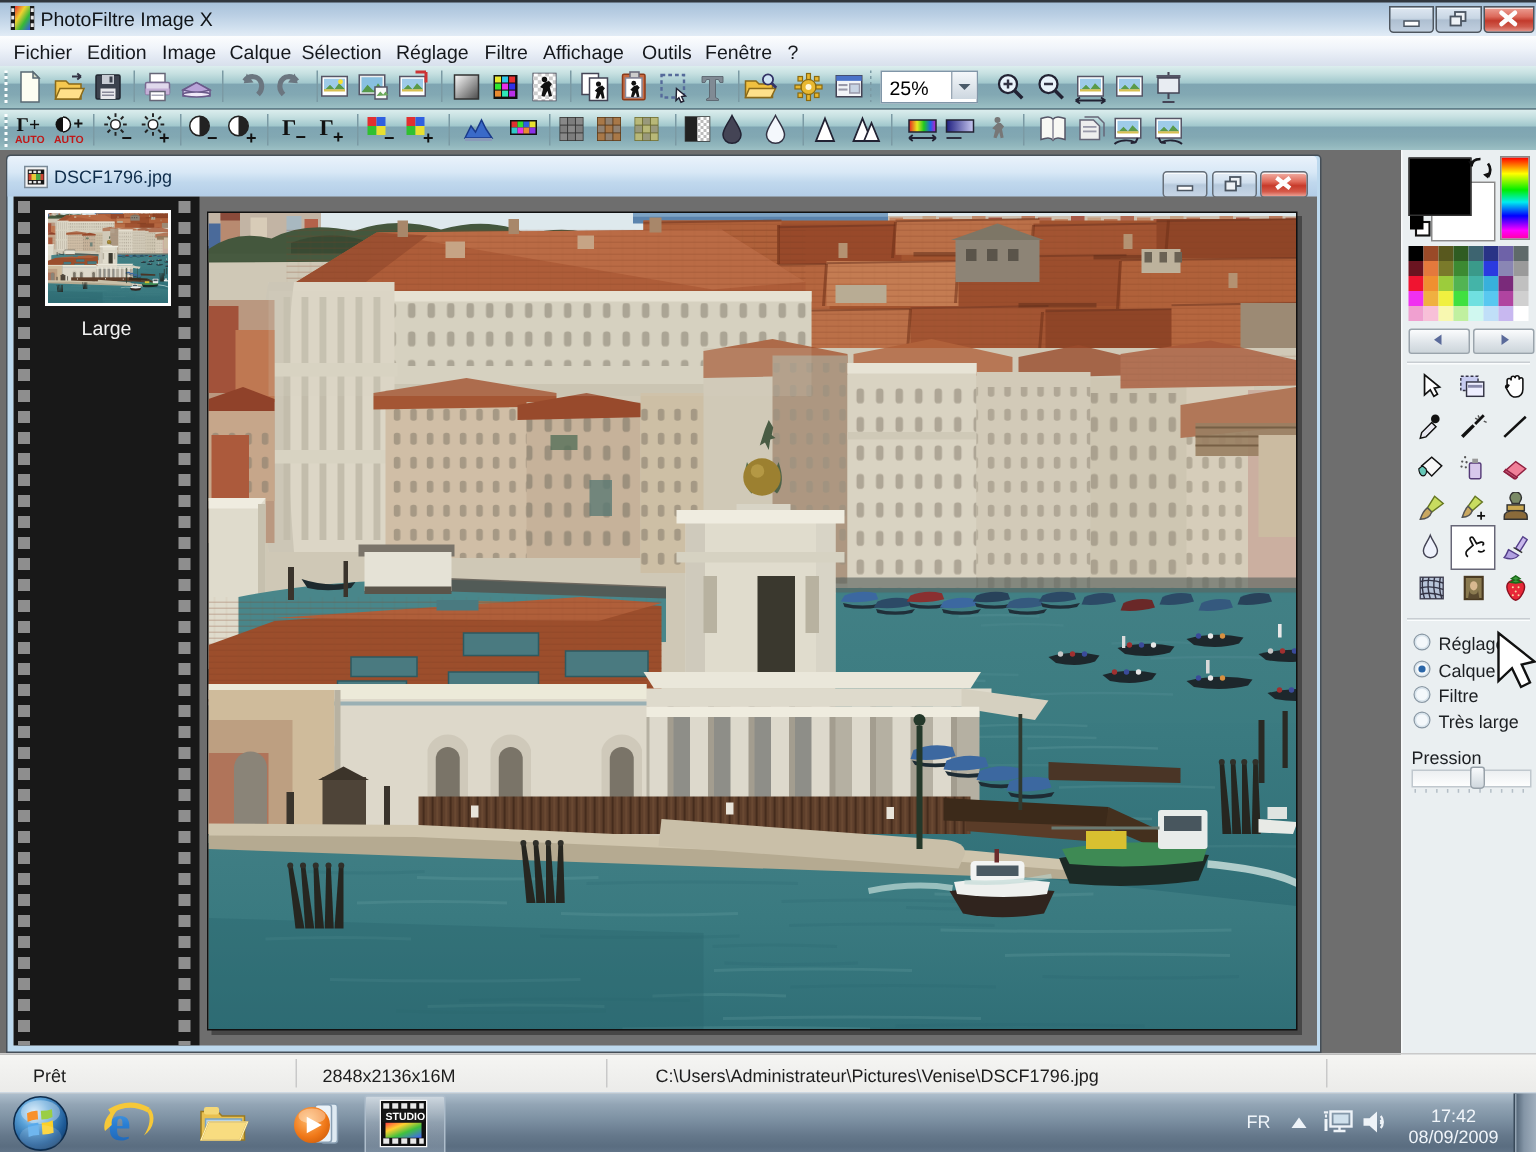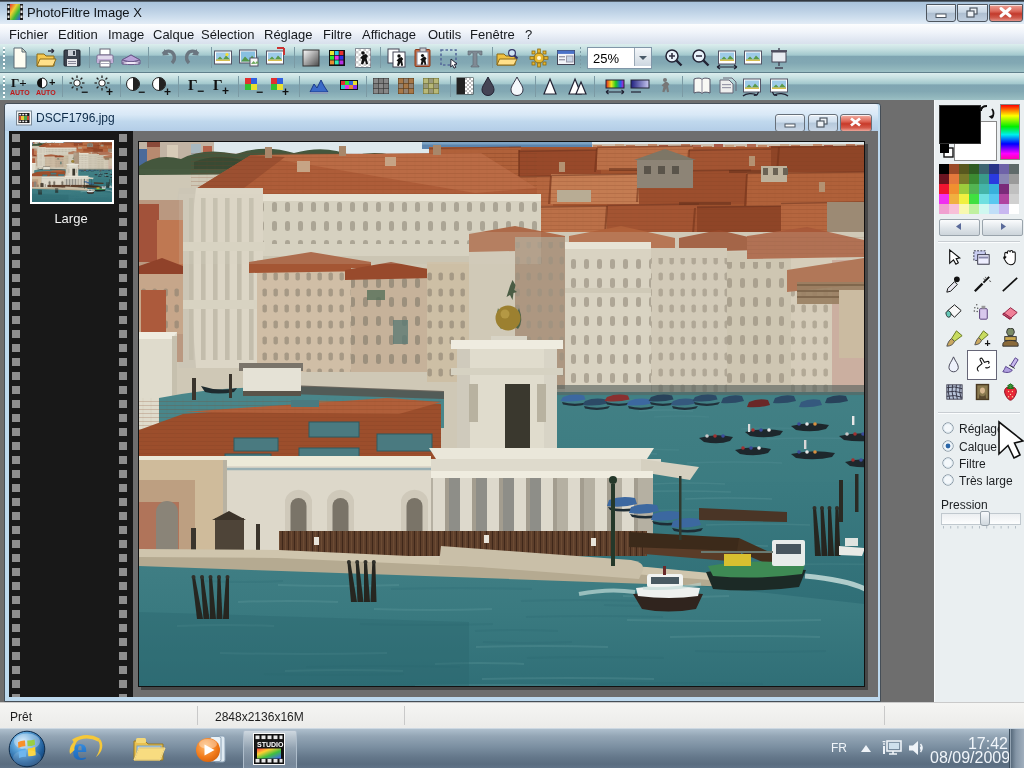--- a/index.html
+++ b/index.html
@@ -1699,22 +1699,23 @@
         <rect x="52.4" y="0" width="1" height="2.5" fill="#b4bec6"></rect>
         <rect x="59.6" y="0" width="1" height="2.5" fill="#b4bec6"></rect>
         <rect x="66.8" y="0" width="1" height="2.5" fill="#b4bec6"></rect>
         <rect x="74.0" y="0" width="1" height="2.5" fill="#b4bec6"></rect>
       </svg>
       <svg class="abs" style="left:58px;top:320px" width="34" height="46">
         <path d="M6 2 L6 34 L15 25.5 L21 38 L27 35 L21.5 23 L30 21 z" fill="#fff" stroke="#111" stroke-width="1.6"></path>
       </svg>
     </div>
 <div id="statusbar" class="abs">
-<span style="left:10px">Prêt</span>
+<span style="left:22px">Prêt</span>
 <span style="left:215px">2848x2136x16M</span>
+<span style="left:437px">C:\Users\Administrateur\Pictures\Venise\DSCF1796.jpg</span>
 <div class="svline" style="left:197px"></div>
 <div class="svline" style="left:404px"></div>
 <div class="svline" style="left:884px"></div>
 </div>
 <div id="taskbar" class="abs" style="left:0;top:728px;width:1024px;height:40px;background:linear-gradient(#aebfcd 0%,#93a5b5 18%,#7b8fa1 45%,#65788b 70%,#5a6d80 88%,#62758a 100%);border-top:1px solid #cdd8e2">
       <svg class="abs" style="left:7px;top:0px" width="40" height="40">
 <defs>
           <radialGradient id="orb" cx=".38" cy=".3" r=".8">
             <stop offset="0" stop-color="#cfe8fa"></stop>
             <stop offset=".35" stop-color="#5aa2d8"></stop>
@@ -1803,16 +1804,16 @@
 <rect x="6" y="3" width="14" height="10" fill="none" stroke="#eef3f8" stroke-width="1.6"></rect>
         <rect x="8" y="5" width="10" height="6" fill="#cfe0ec"></rect>
 <path d="M12 13 v3 M8 16 h8" stroke="#eef3f8" stroke-width="1.6"></path>
 <path d="M3 8 v8" stroke="#eef3f8" stroke-width="2"></path>
         <path d="M3 5 v2 M1.6 3.6 h2.8" stroke="#eef3f8" stroke-width="1.4"></path>
       </svg>
       <svg class="abs" style="left:906px;top:10px" width="20" height="18">
 <path d="M3 6.5 h4 l5-4.5 v14 l-5-4.5 h-4z" fill="#eef3f8"></path>
 <path d="M14.5 5 a6.5 6.5 0 0 1 0 8 M14.5 7.5 a3 3 0 0 1 0 3" stroke="#eef3f8" stroke-width="1.5" fill="none"></path>
       </svg>
-      <div class="abs" style="left:930px;top:8px;width:78px;text-align:right;color:#f0f5fa;font-size:16px;line-height:14px">17:42<br>08/09/2009</div>
+      <div class="abs" style="left:930px;top:8px;width:78px;text-align:center;color:#f0f5fa;font-size:12px;line-height:14px">17:42<br>08/09/2009</div>
       <div class="abs" style="left:1009px;top:0;width:15px;height:40px;background:linear-gradient(90deg,#4e6173 0%,#8495a6 40%,#a4b2c0 100%);border-left:1px solid #394a5a;box-shadow:inset 1px 0 0 #93a3b2"></div>
     </div>
 </div>
 
 </body></html>

